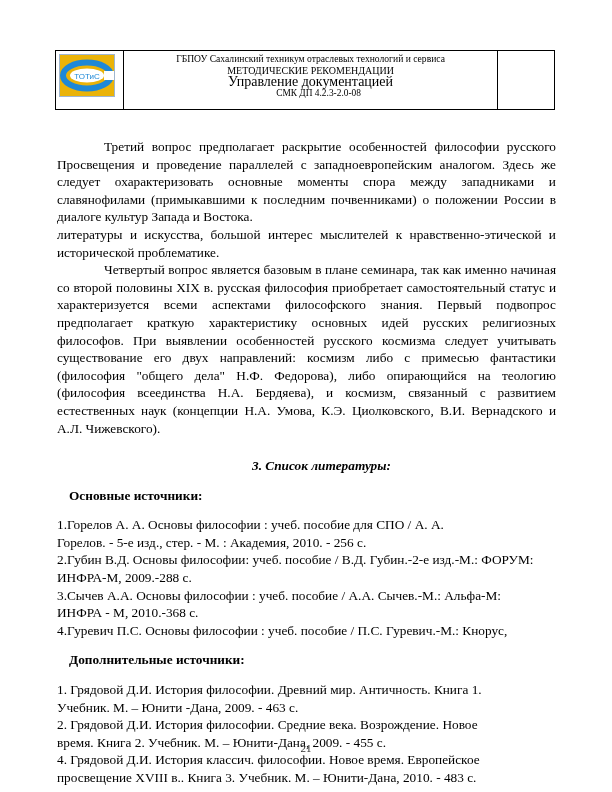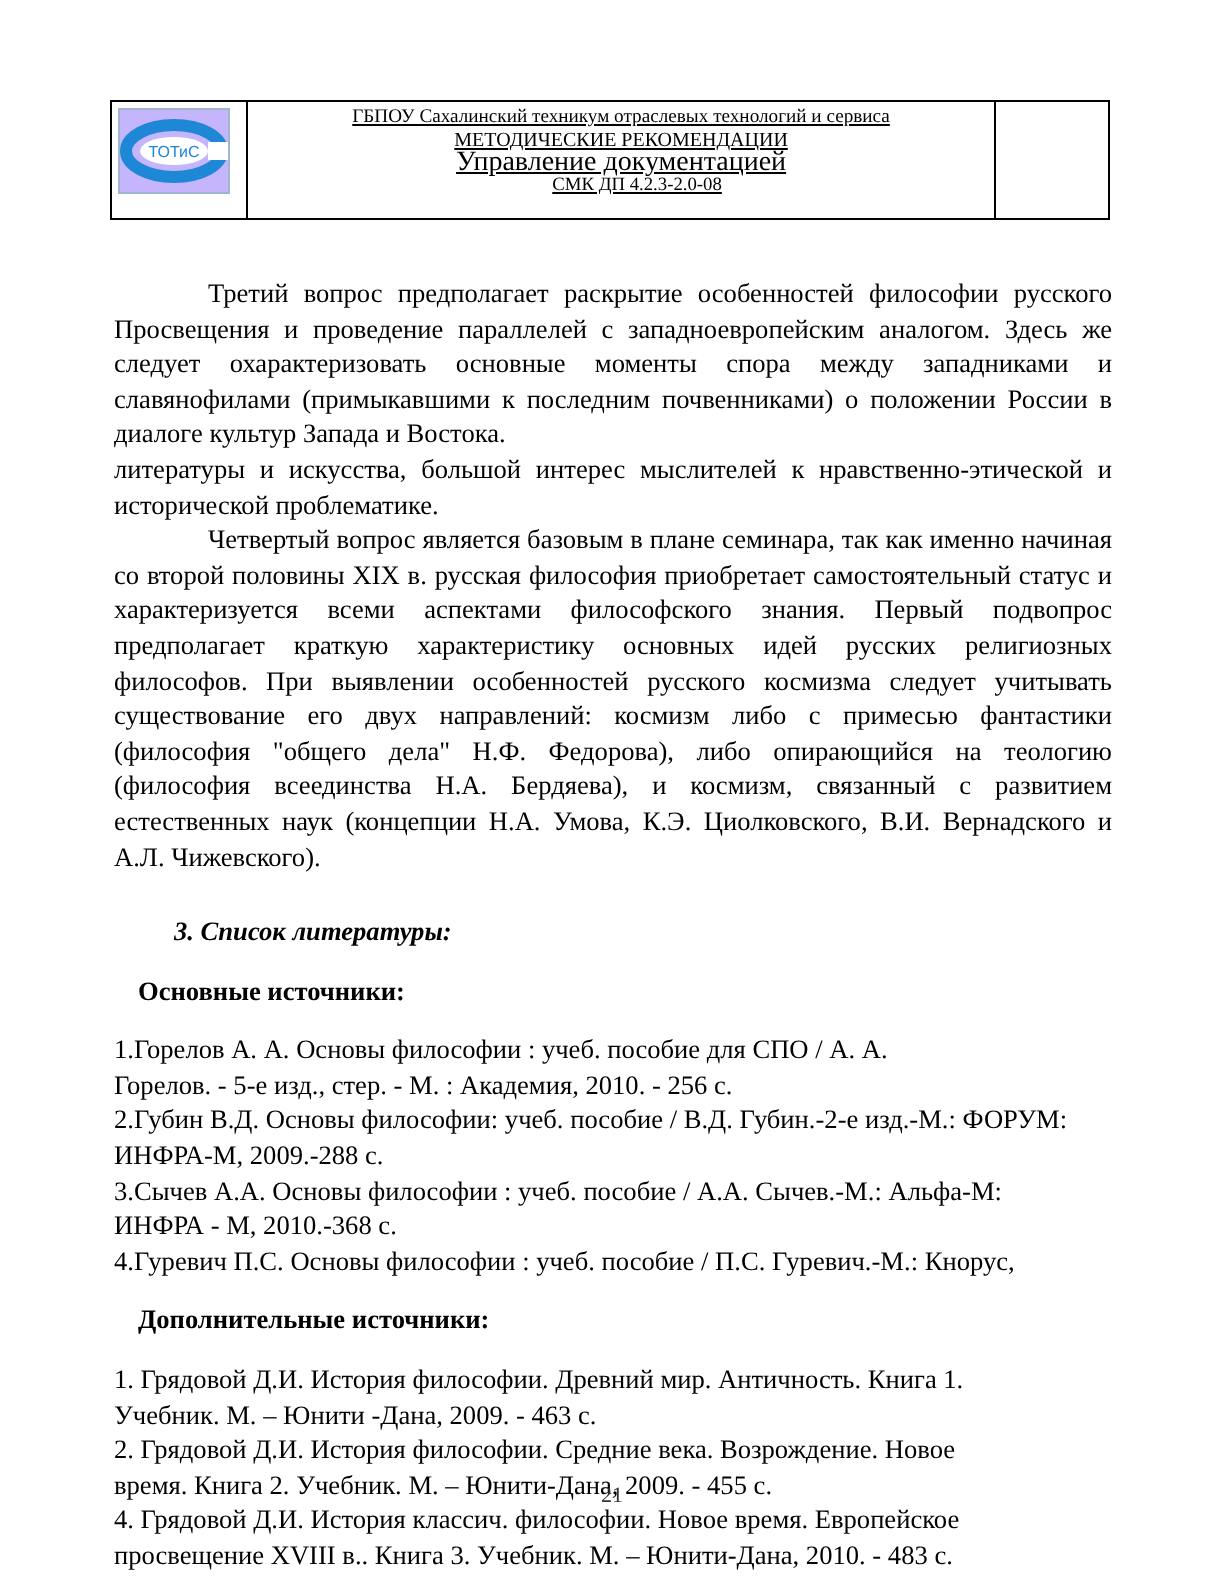--- a/index.html
+++ b/index.html
@@ -5,42 +5,42 @@
   html, body { margin: 0; padding: 0; background: #ffffff; }
   body {
     width: 612px; height: 792px; position: relative; overflow: hidden;
     font-family: "Liberation Serif", "DejaVu Serif", serif;
     color: #000;
   }
   .header-table {
     position: absolute; left: 55px; top: 50px; width: 500px; height: 60px;
     border-collapse: collapse;
   }
-  .header-table td { border: 1.5px solid #000; padding: 0; vertical-align: top; text-decoration: underline; }
+  .header-table td { border: 1.5px solid #000; padding: 0; vertical-align: top; }
   .logo-cell { width: 60px; position: relative; }
   .logo-box {
     position: absolute; left: 3px; top: 3px; width: 54px; height: 41px;
-    border: 1px solid #9fb6cf; background: #c4b5fd;
+    border: 1px solid #9fb6cf; background: #eab308;
   }
   .logo-box svg { display: block; }
   .title-cell { width: 336px; text-align: center; font-size: 10.3px; line-height: 11.5px; padding-top: 2px !important; }
   .title-cell .l1 { font-size: 9.6px; }
   .title-cell .l2 { font-size: 10px; }
   .title-cell .l3 { font-size: 14px; }
   .title-cell .l4 { font-size: 9.4px; padding-left: 16px; }
   .blank-cell { width: 50px; }
 
   .content {
     position: absolute; left: 57px; top: 138px; width: 499px;
     font-size: 13.3px; line-height: 17.6px;
   }
   .p { text-align: justify; margin: 0; }
   .p.indent { text-indent: 47px; }
   .section-title {
-    text-align: left; font-weight: bold; font-style: italic;
+    text-align: center; font-weight: bold; font-style: italic;
     margin: 20px 0 0 0; padding-left: 30px;
   }
   .sub-head { font-weight: bold; margin: 12px; }
   .ref { margin: 0; }
   .page-num {
     position: absolute; left: 0; width: 612px; top: 742px; text-align: center;
     font-size: 11px; color: #333;
   }
 </style>
 </head>

